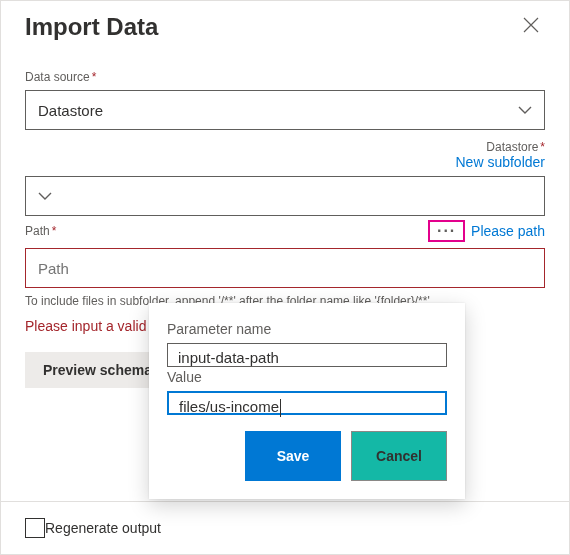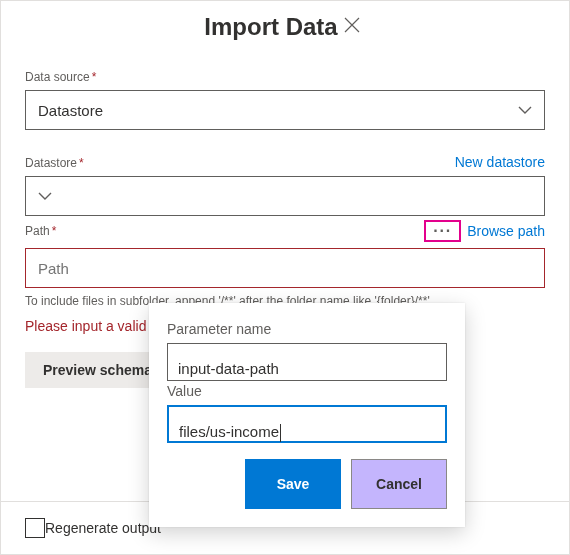--- a/index.html
+++ b/index.html
@@ -12,21 +12,21 @@
   }
   .dialog {
     width: 570px;
     height: 555px;
     border: 1px solid #e1dfdd;
     position: relative;
     padding: 0;
   }
   .header {
     display: flex;
-    justify-content: center;
+    justify-content: space-between;
     align-items: center;
     padding: 10px 24px 8px 24px;
   }
   .title {
     font-size: 24px;
     font-weight: 600;
   }
   .close-btn {
     font-size: 20px;
     font-weight: 300;
@@ -42,22 +42,23 @@
     font-size: 12px;
     color: #605e5c;
     margin-top: 20px;
     margin-bottom: 6px;
   }
   .req { color: #a4262c; margin-left: 2px; }
   .row-label {
     display: flex;
     justify-content: space-between;
     align-items: flex-end;
-    margin-top: 24px;
-    margin-bottom: 6px;
+    margin-top: 10px;
+    margin-bottom: 6px;
+    flex-direction: column;
   }
   .row-label .field-label { margin: 0; }
   .link {
     color: #0078d4;
     cursor: pointer;
     font-size: 14px;
   }
   .select {
     width: 100%;
     height: 40px;
@@ -156,23 +157,23 @@
     z-index: 10;
   }
   .pop-label {
     font-size: 14px;
     color: #605e5c;
     margin-bottom: 6px;
     margin-top: 2px;
   }
   .pop-input {
     width: 100%;
-    height: 38px;
+    height: 24px;
     border: 1px solid #605e5c;
-    padding: 16px 10px;
+    padding: 5px 10px;
     font-size: 15px;
     color: #323130;
     outline: none;
   }
   .pop-input.focused {
     border: 2px solid #0078d4;
   }
   .caret {
     display:inline-block;
     width:1px;
@@ -195,21 +196,21 @@
     justify-content: center;
     font-size: 14px;
     cursor: pointer;
     font-weight:600;
   }
   .btn-primary {
     background: #0078d4;
     color: #fff;
   }
   .btn-secondary {
-    background: #c4b5fd;
+    background: #14b8a6;
     border: 1px solid #8a8886;
     color: #323130;
   }
 </style>
 </head>
 <body>
 
 <div class="dialog">
 
   <div class="header">
@@ -232,39 +233,39 @@
           <svg width="14" height="10" viewBox="0 0 14 10">
             <path d="M1 2 L7 8 L13 2" stroke="#605e5c" stroke-width="1.4" fill="none"></path>
           </svg>
         </span>
     </div>
 
     <div class="row-label">
       <label class="field-label">
         <span>Datastore</span><span class="req">*</span>
       </label>
-      <span class="link">New datastore</span>
+      <span class="link">New subfolder</span>
     </div>
     <div class="select">
       <span class="chev">
           <svg width="14" height="10" viewBox="0 0 14 10">
             <path d="M1 2 L7 8 L13 2" stroke="#605e5c" stroke-width="1.4" fill="none"></path>
           </svg>
         </span>
     </div>
 
     <div class="path-row">
       <label class="field-label">
         <span>Path</span><span class="req">*</span>
       </label>
       <div class="right">
         <span class="ellipsis-box">
           <span>···</span>
         </span>
-        <span class="link">Browse path</span>
+        <span class="link">Please path</span>
       </div>
     </div>
     <input class="path-input" type="text" placeholder="Path" style="">
     <div class="hint">To include files in subfolder, append '/**' after the folder name like '{folder}/**'.</div>
     <div class="error">Please input a valid path.</div>
 
     <div class="preview-btn">Preview schema</div>
 
   </div>
 

